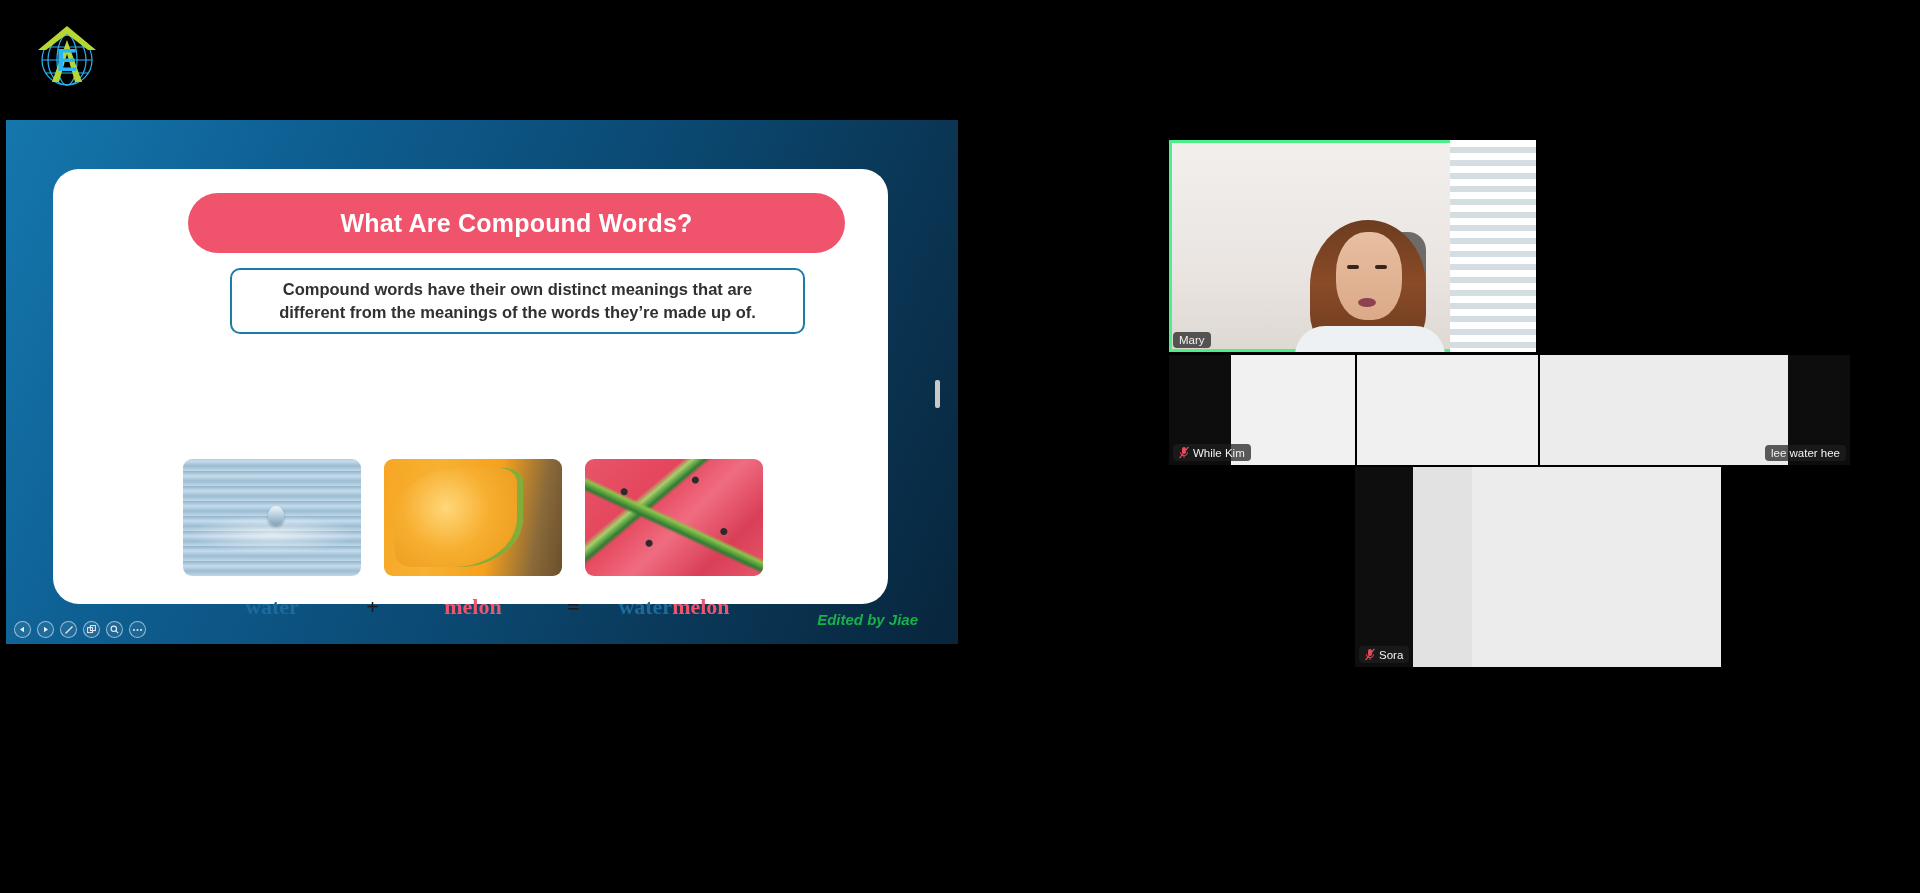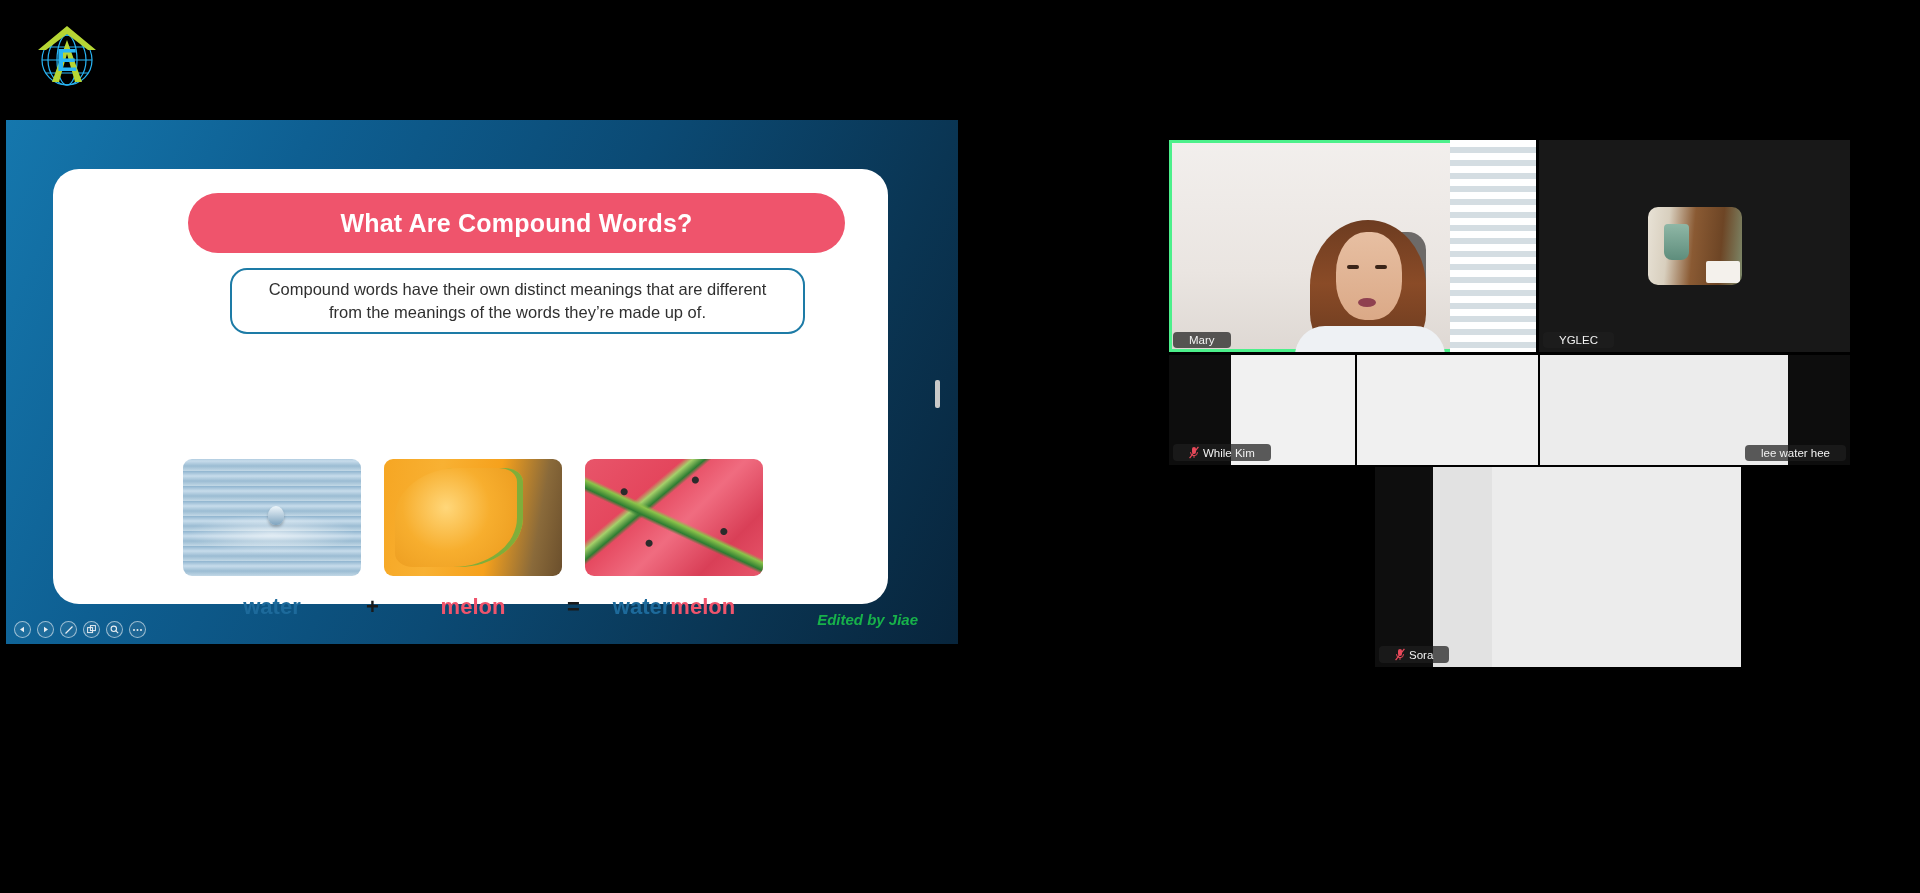--- a/index.html
+++ b/index.html
@@ -33,28 +33,29 @@
     display: flex; align-items: center; justify-content: center;
     z-index: 4;
   }
   .slide-title-pill span {
     color: #ffffff; font-size: 25px; font-weight: bold; letter-spacing: .2px;
   }
 
   .txtbox {
     position: absolute;
     border: 2.6px solid #1d7ba6;
-    border-radius: 17px;
+    border-radius: 10px;
     background: #fff;
     display: flex; align-items: center; justify-content: center;
     text-align: center;
     color: #303030;
     line-height: 1.42;
     font-size: 16.5px;
     padding: 6px 32px;
+    font-weight: bold;
   }
   #box1 { left: 177px; top: 99px; width: 575px; height: 66px; }
   #box2 { left: 177px; top: 180px; width: 575px; height: 88px; }
 
   .img-row { position: absolute; left: 130px; top: 290px; width: 580px; height: 117px; }
   .img-card {
     position: absolute; top: 0; width: 178px; height: 117px;
     border-radius: 9px; overflow: hidden;
   }
   #img-water  { left: 0px;   background:
@@ -82,21 +83,21 @@
       radial-gradient(circle at 22% 28%, #2b2b2b 0 3px, transparent 4px),
       radial-gradient(circle at 62% 18%, #2b2b2b 0 3px, transparent 4px),
       radial-gradient(circle at 78% 62%, #2b2b2b 0 3px, transparent 4px),
       radial-gradient(circle at 36% 72%, #2b2b2b 0 3px, transparent 4px),
       linear-gradient(25deg, transparent 42%, #2e7d32 44%, #8bc34a 48%, transparent 50%),
       linear-gradient(-40deg, transparent 60%, #2e7d32 62%, #a5d06a 66%, transparent 69%);
   }
 
   .eq-row {
     position: absolute; left: 130px; top: 418px; width: 580px; height: 40px;
-    display: flex; align-items: center;
+    display: flex; align-items: center; font-family: Liberation Serif, serif;
   }
   .eq-term { font-size: 22px; font-weight: bold; text-align: center; }
   #eq-water   { width: 178px; color: #1d6a9b; }
   #eq-plus    { width: 23px;  color: #1a1a1a; font-size: 22px; font-weight: bold; text-align:center;}
   #eq-melon   { width: 178px; color: #ef546c; }
   #eq-equals  { width: 23px;  color: #1a1a1a; font-size: 22px; font-weight: bold; text-align:center;}
   #eq-compound{ width: 178px; }
   #eq-compound .a { color: #1d6a9b; }
   #eq-compound .b { color: #ef546c; }
 
@@ -120,21 +121,21 @@
   }
 
   
   .tile { position: absolute; background: #1b1b1b; overflow: hidden; }
   .tile.active { outline: 3px solid #4cf08b; outline-offset: -3px; }
   .name-tag {
     position: absolute; left: 4px; bottom: 4px;
     display: flex; align-items: center; gap: 4px;
     background: rgba(30,30,30,.72);
     color: #f2f2f2; font-size: 11.5px;
-    padding: 2px 16px; border-radius: 4px;
+    padding: 2px 6px; border-radius: 4px;
     max-width: 94%; white-space: nowrap; overflow: hidden;
   }
   .mute-icon { width: 10px; height: 13px; flex: 0 0 auto; }
 
   #tile-mary { left: 1169px; top: 140px; width: 367px; height: 212px;
     background: linear-gradient(180deg,#f2efed 0%,#eae5e1 62%,#ded8d3 100%); }
   .mary-blinds {
     position:absolute; right:0; top:0; width:86px; height:100%;
     background: repeating-linear-gradient(180deg,#ffffff 0 7px,#d4dde2 7px 13px);
   }
@@ -168,21 +169,21 @@
     background:#f4f1ec; border-radius:2px; }
 
   #tile-jiae { left: 1169px; top: 355px; width: 186px; height: 110px; background:#0d0d0d; }
   #tile-jiae .fill { position:absolute; left:62px; top:0; right:0; bottom:0; background:#f1f1f1; }
 
   #tile-lee { left: 1540px; top: 355px; width: 310px; height: 110px; background:#0d0d0d; }
   #tile-lee .fill { position:absolute; left:0; top:0; width:248px; bottom:0; background:#ececec; }
 
   #tile-gap1 { left: 1357px; top: 355px; width: 181px; height: 110px; background:#f0f0f0; }
 
-  #tile-sora { left: 1355px; top: 467px; width: 366px; height: 200px; background:#0e0e0e;margin-left:20px; }
+  #tile-sora { left: 1355px; top: 467px; width: 366px; height: 200px; background:#0e0e0e; }
   #tile-sora .fill { position:absolute; left:58px; top:0; right:0; bottom:0; background:#ececec; }
   #tile-sora .fill2 { position:absolute; left:58px; top:0; width:59px; bottom:0; background:#e2e2e2; }
 </style>
 </head>
 <body>
 
 <div id="app">
 
   <div class="logo-wrap">
     <svg width="78" height="78" viewBox="0 0 78 78" aria-hidden="true">
@@ -278,28 +279,20 @@
     <div class="mary-face"></div>
     <div class="mary-eye l"></div>
     <div class="mary-eye r"></div>
     <div class="mary-mouth"></div>
     <div class="mary-shirt"></div>
     <div class="name-tag">
       <span>Mary</span>
     </div>
   </div>
 
-  <div class="tile" id="tile-yglec">
-    <div class="yglec-avatar">
-      <div class="yglec-card"></div>
-    </div>
-    <div class="name-tag">
-      <span>YGLEC</span>
-    </div>
-  </div>
 
   <div class="tile" id="tile-jiae">
     <div class="fill"></div>
     <div class="name-tag">
       <svg class="mute-icon" viewBox="0 0 10 13">
         <rect x="3" y="1" width="4" height="7" rx="2" fill="#e8495a"></rect>
         <path d="M1.5 6.2a3.5 3.5 0 0 0 7 0" stroke="#e8495a" stroke-width="1" fill="none"></path>
         <line x1="5" y1="9.7" x2="5" y2="11.8" stroke="#e8495a" stroke-width="1"></line>
         <line x1="0.6" y1="12.2" x2="9.4" y2="0.8" stroke="#e8495a" stroke-width="1.2"></line>
       </svg>

